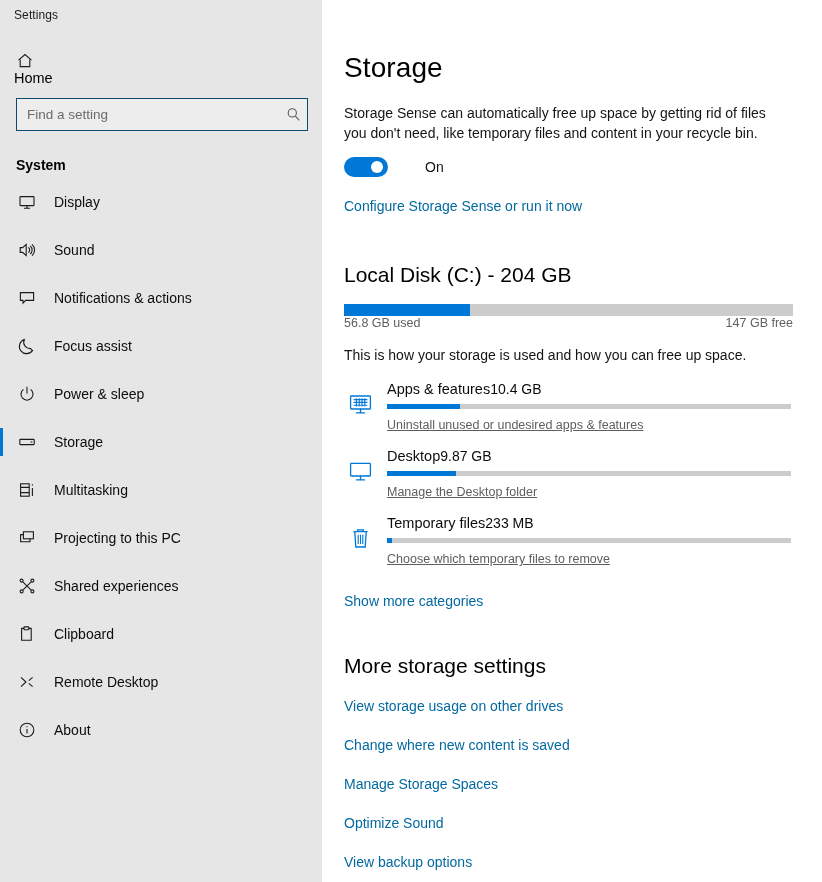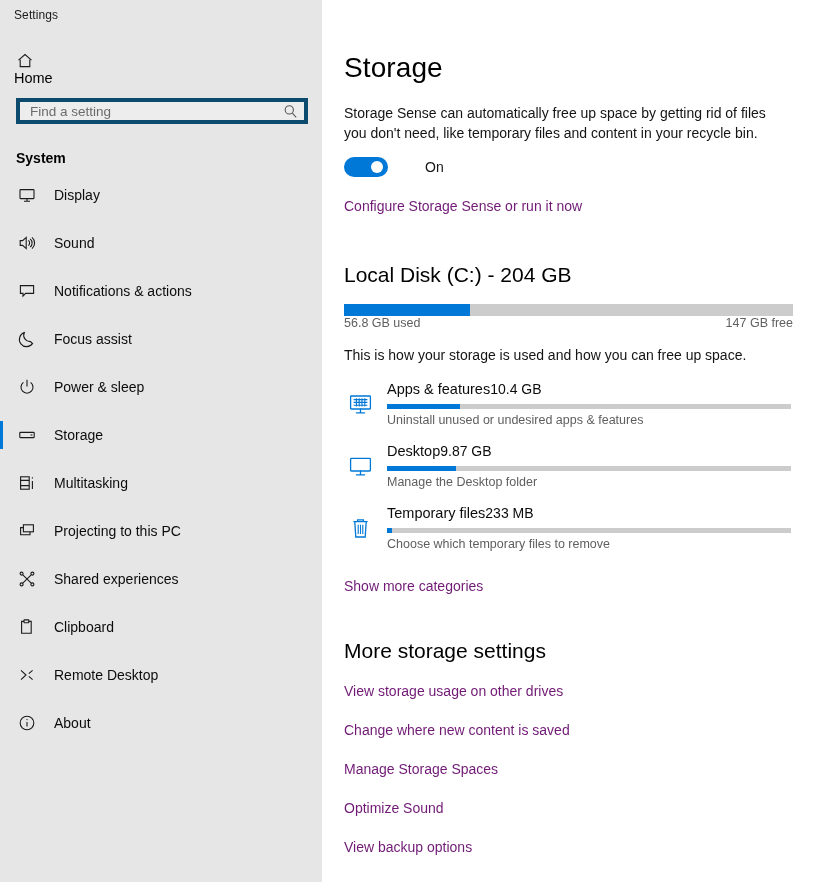--- a/index.html
+++ b/index.html
@@ -58,23 +58,23 @@
     align-items: center;
     justify-content: center;
     margin-right: 16px;
   }
   .home-label {
     font-size: 14.5px;
     color: #000;
   }
   .search-wrap {
     margin: 12px 14px 0 16px;
-    height: 26px;
+    height: 33px;
     background: #ededed;
-    border: 4px solid #0c4a6e;
+    border: 1px solid #0c4a6e;
     box-sizing: border-box;
     display: flex;
     align-items: center;
     padding: 0 6px 0 10px;
   }
   .search-input {
     flex: 1;
     border: none;
     outline: none;
     background: transparent;
@@ -188,21 +188,21 @@
     top: 4px;
     right: 5px;
   }
   .toggle-label {
     font-size: 14px;
     color: #141414;
     margin-left: 17px;
   }
   .link {
     font-size: 14px;
-    color: #701a75;
+    color: #0369a1;
     text-decoration: none;
     display: inline-block;
     cursor: default;
   }
   .configure-link { margin-top: 21px; }
 
   .section-title {
     font-size: 21px;
     font-weight: normal;
     color: #000;
@@ -275,21 +275,22 @@
     margin-top: 7px;
     width: 100%;
   }
   .cat-bar-fill {
     height: 5px;
     background: #0078d7;
   }
   .cat-sub {
     font-size: 12.5px;
     color: #5e5e5e;
-    margin-top: 4px;
+    margin-top: 9px;
+    text-decoration: underline;
   }
   .show-more { margin-top: 11px; }
 
   .more-title {
     font-size: 21px;
     font-weight: normal;
     color: #000;
     margin: 0;
     padding-top: 44px;
   }

